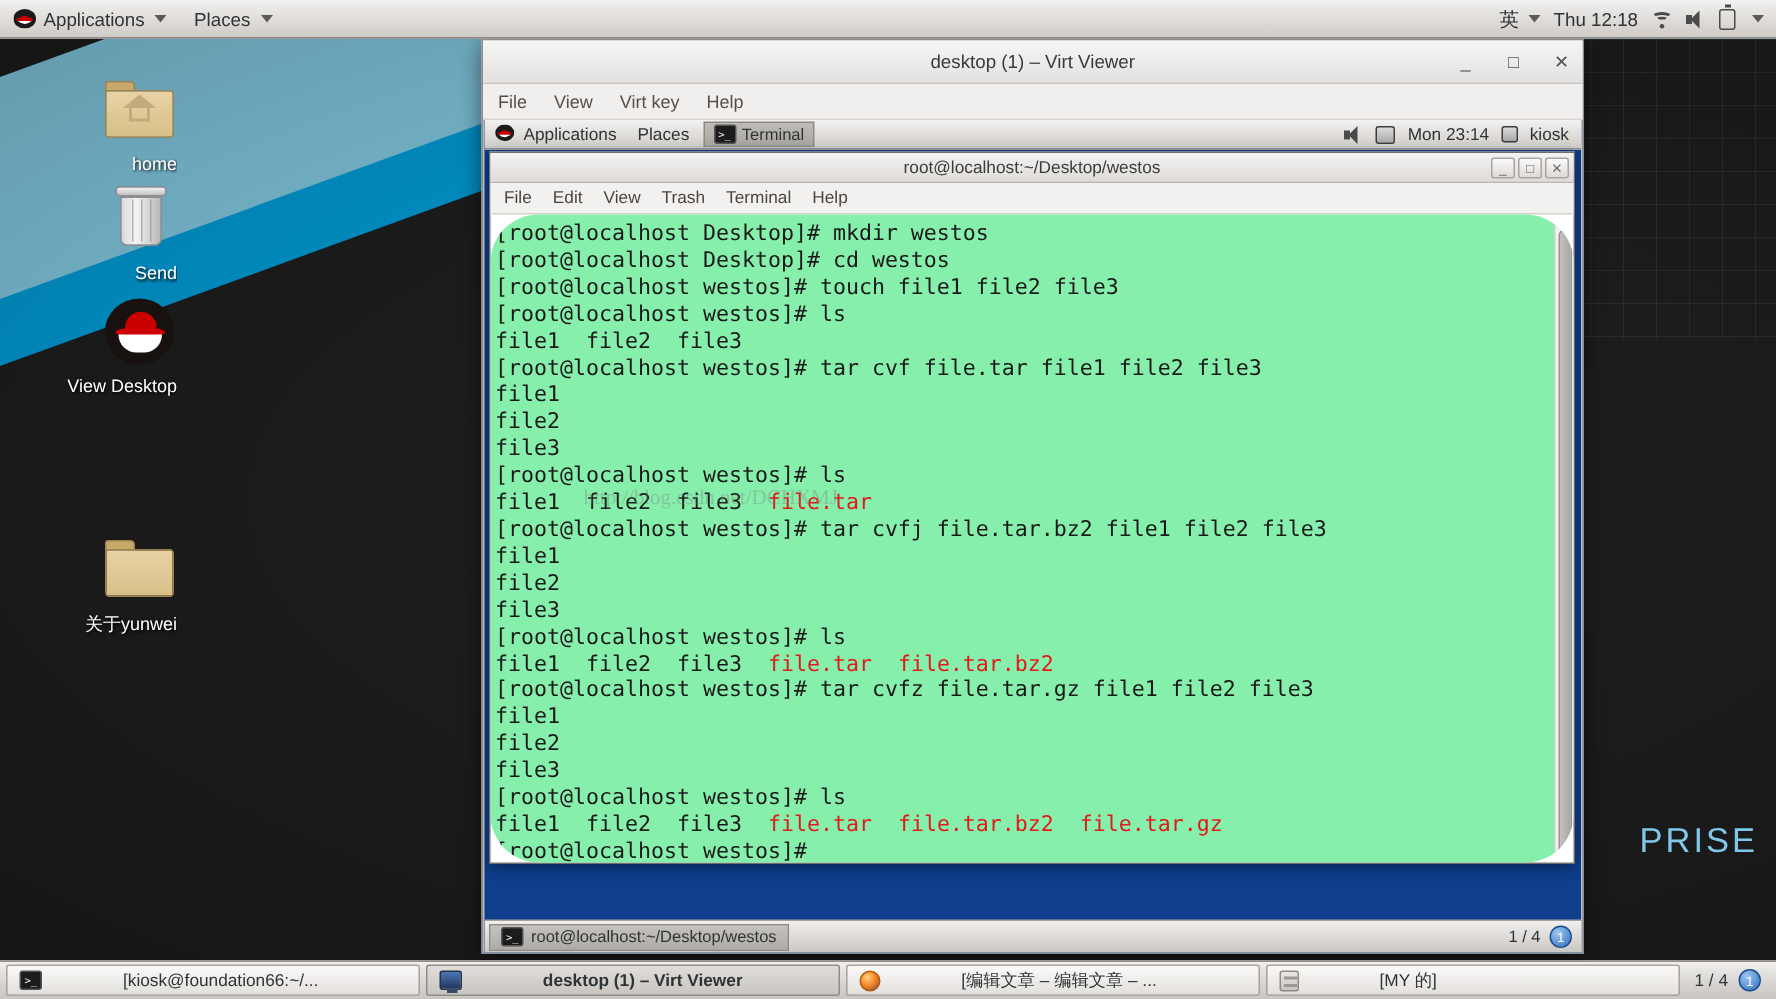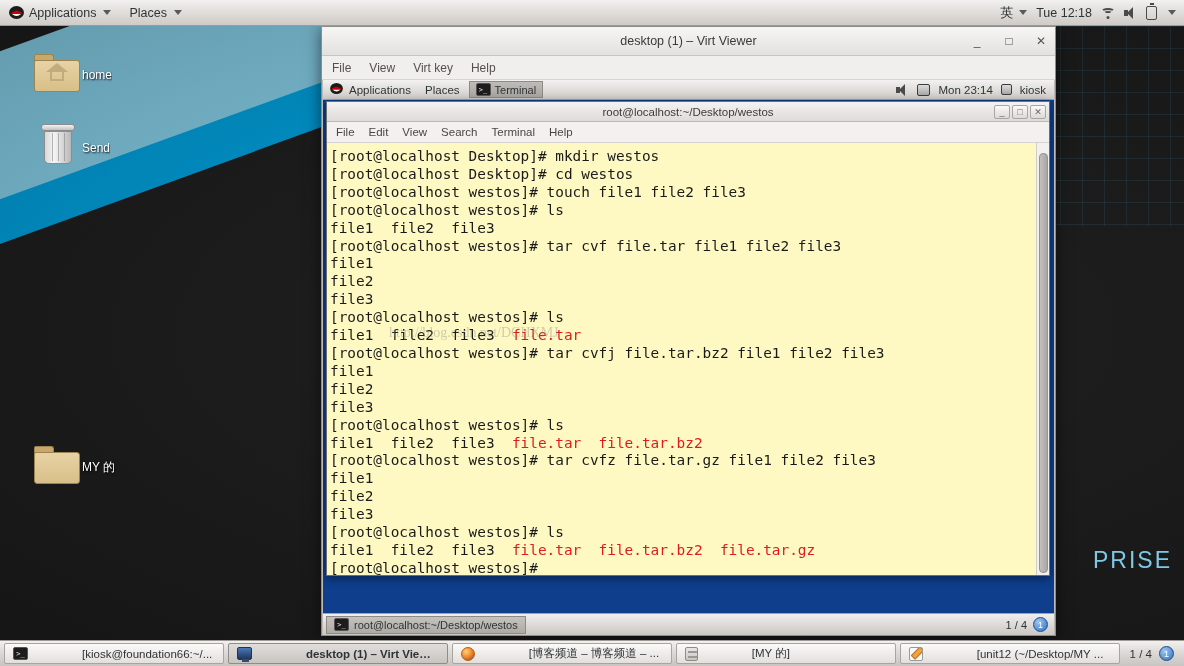--- a/index.html
+++ b/index.html
@@ -78,22 +78,22 @@
     margin-left: 2px;
   }
   .tray { margin-left: auto; display: flex; align-items: center; gap: 9px; padding-right: 8px; }
   .tray-item { display: flex; align-items: center; gap: 4px; }
   .tray-ime { font-size: 13px; }
   .tray-clock { font-size: 12.5px; }
 
   
   .desk-icon {
     position: absolute; width: 110px;
-    display: flex; flex-direction: row; align-items: center;
-    cursor: default; left: 34px;
+    display: flex; flex-direction: column; align-items: flex-end;
+    cursor: default; left: 8px;
   }
   .desk-icon .glyph { width: 48px; height: 48px; position: relative; }
   .desk-icon .label {
     margin-top: 6px; color: #ffffff; font-size: 12px;
     text-shadow: 1px 1px 2px #000; text-align: center;
     max-width: 108px; white-space: nowrap; overflow: hidden;
   }
   
   .folder { width: 46px; height: 38px; position: relative; margin-top: 6px; }
   .folder .tab {
@@ -227,22 +227,22 @@
     border: 1px solid #a9a5a2; border-radius: 2px;
     display: flex; align-items: center; justify-content: center; cursor: default;
   }
   .term-menubar {
     height: 21px; flex: 0 0 21px;
     background: #f2f1f0; border-bottom: 1px solid #d6d3d0;
     display: flex; align-items: center; padding-left: 9px; gap: 14px;
     font-size: 11.5px; color: #4a4642;
   }
   .term-body {
-    flex: 1; background: #fef9c3; position: relative;
-    display: flex; overflow: hidden;
+    flex: 1; background: #86efac; position: relative;
+    display: flex; overflow: hidden; border-radius: 32px;
   }
   .term-text {
     flex: 1; padding: 5px 0 0 3px;
     font-family: "DejaVu Sans Mono", "Liberation Mono", monospace;
     font-size: 14.4px; line-height: 17.9px;
     color: #1a1a1a; white-space: pre;
   }
   .term-text .r { color: #e01b1b; }
   .term-scroll {
     width: 13px; background: #f2f1f0;
@@ -405,32 +405,43 @@
         <div class="lid"></div>
           <div class="can"></div>
         <div class="rib" style="left:12px"></div>
         <div class="rib" style="left:18px"></div>
         <div class="rib" style="left:24px"></div>
       </div>
     </div>
     <div class="label">Send</div>
   </div>
 
-
-
-
-  <div class="desk-icon" style="top:414px">
+  <div class="desk-icon" style="top:170px">
+    <div class="glyph">
+      <div class="redhat">
+        <div class="disc"></div>
+          <div class="brim"></div>
+        <div class="hat-top"></div>
+          <div class="beard"></div>
+      </div>
+    </div>
+    <div class="label">View Desktop</div>
+  </div>
+
+
+  <div class="desk-icon" style="top:328px">
     <div class="glyph">
       <div class="folder">
           <div class="tab"></div>
           <div class="body"></div>
         </div>
     </div>
-    <div class="label">MY 的</div>
-  </div>
+    <div class="label">关于yunwei</div>
+  </div>
+
 </div>
 
 <div id="top-panel">
   <div class="panel-menu">
     <span class="rh-logo">
       <svg width="15" height="13" viewBox="0 0 15 13">
         <ellipse cx="7.5" cy="6.5" rx="7.5" ry="6.5" fill="#1b1b1b"></ellipse>
         <path d="M4 6.5 q3.5 -4 7 0 z" fill="#cc0000"></path>
         <ellipse cx="7.5" cy="7" rx="5.5" ry="1.6" fill="#cc0000"></ellipse>
         <path d="M3 8 q4.5 4 9 0 z" fill="#ffffff"></path>
@@ -442,21 +453,21 @@
   <div class="panel-menu">
     <span>Places</span>
     <span class="panel-arrow"></span>
   </div>
 
   <div class="tray">
     <div class="tray-item">
       <span class="tray-ime">英</span>
       <span class="panel-arrow"></span>
     </div>
-    <span class="tray-clock">Tue 12:18</span>
+    <span class="tray-clock">Thu 12:18</span>
     <span class="ico-wifi">
       <span class="arc a1"></span>
         <span class="arc a2"></span>
         <span class="dot"></span>
     </span>
     <span class="ico-speaker">
       <span class="spk"></span>
         <span class="cone"></span>
     </span>
     <span class="ico-batt"></span>
@@ -520,21 +531,21 @@
         <div class="term-btns">
           <span class="term-btn">_</span>
           <span class="term-btn">□</span>
           <span class="term-btn">✕</span>
         </div>
       </div>
       <div class="term-menubar">
         <span>File</span>
         <span>Edit</span>
         <span>View</span>
-        <span>Search</span>
+        <span>Trash</span>
         <span>Terminal</span>
         <span>Help</span>
       </div>
       <div class="term-body">
         <div class="term-text" id="term-text"><div><span>[root@localhost Desktop]# mkdir westos</span></div><div><span>[root@localhost Desktop]# cd westos</span></div><div><span>[root@localhost westos]# touch file1 file2 file3</span></div><div><span>[root@localhost westos]# ls</span></div><div><span>file1  file2  file3</span></div><div><span>[root@localhost westos]# tar cvf file.tar file1 file2 file3</span></div><div><span>file1</span></div><div><span>file2</span></div><div><span>file3</span></div><div><span>[root@localhost westos]# ls</span></div><div><span>file1  file2  file3  </span><span class="r">file.tar</span></div><div><span>[root@localhost westos]# tar cvfj file.tar.bz2 file1 file2 file3</span></div><div><span>file1</span></div><div><span>file2</span></div><div><span>file3</span></div><div><span>[root@localhost westos]# ls</span></div><div><span>file1  file2  file3  </span><span class="r">file.tar</span><span>  </span><span class="r">file.tar.bz2</span></div><div><span>[root@localhost westos]# tar cvfz file.tar.gz file1 file2 file3</span></div><div><span>file1</span></div><div><span>file2</span></div><div><span>file3</span></div><div><span>[root@localhost westos]# ls</span></div><div><span>file1  file2  file3  </span><span class="r">file.tar</span><span>  </span><span class="r">file.tar.bz2</span><span>  </span><span class="r">file.tar.gz</span></div><div><span>[root@localhost westos]#</span></div></div>
         <div class="watermark">http://blog.csdn.net/DCHXMJ</div>
         <div class="term-scroll">
           <div class="term-thumb"></div>
         </div>
       </div>
@@ -558,27 +569,23 @@
   <div class="htask">
     <span class="ico-term">&gt;_</span>
     <span class="lbl">[kiosk@foundation66:~/...</span>
   </div>
   <div class="htask active">
     <span class="ico-monitor"></span>
     <span class="lbl">desktop (1) – Virt Viewer</span>
   </div>
   <div class="htask">
     <span class="ico-ff"></span>
-    <span class="lbl">[博客频道 – 博客频道 – ...</span>
+    <span class="lbl">[编辑文章 – 编辑文章 – ...</span>
   </div>
   <div class="htask">
     <span class="ico-files"></span>
     <span class="lbl">[MY 的]</span>
   </div>
-  <div class="htask">
-    <span class="ico-edit"></span>
-    <span class="lbl">[unit12 (~/Desktop/MY ...</span>
-  </div>
   <div class="hb-right">
     <span>1 / 4</span>
     <span class="ws-badge">1</span>
   </div>
 </div>
 
 </body></html>

